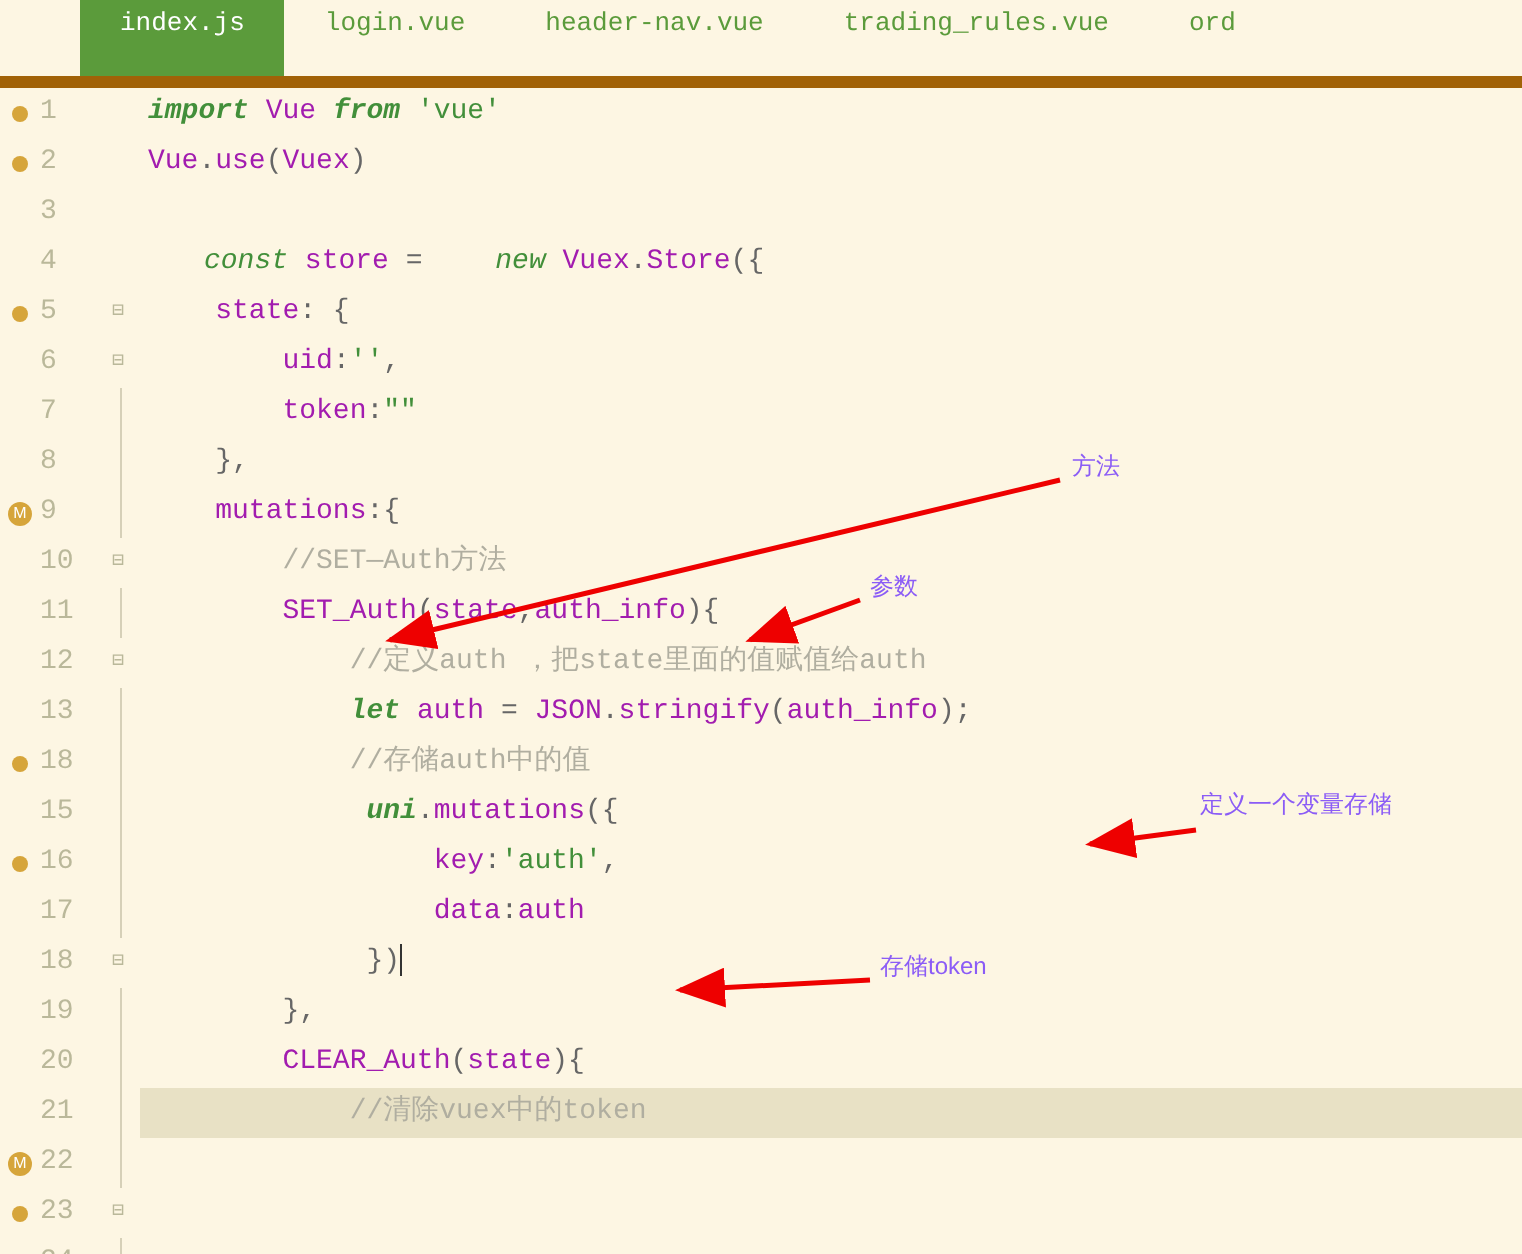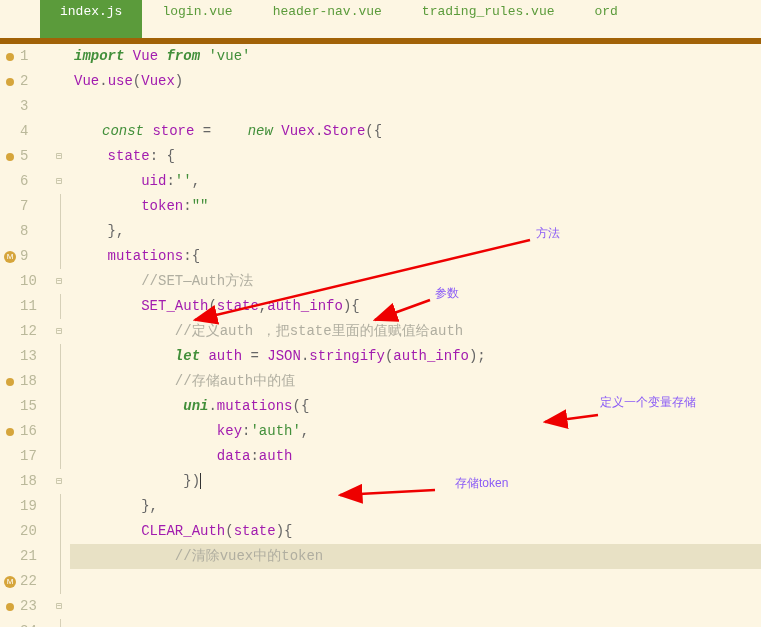--- a/index.html
+++ b/index.html
@@ -331,13 +331,13 @@
   <line x1="430" y1="300" x2="375" y2="320" stroke="#e00" stroke-width="2.5" marker-end="url(#arrowhead)"></line>
 
   <line x1="598" y1="415" x2="545" y2="422" stroke="#e00" stroke-width="2.5" marker-end="url(#arrowhead)"></line>
 
   <line x1="435" y1="490" x2="340" y2="495" stroke="#e00" stroke-width="2.5" marker-end="url(#arrowhead)"></line>
 </svg>
 
 <div class="anno" style="left:536px;top:225px;">方法</div>
 <div class="anno" style="left:435px;top:285px;">参数</div>
 <div class="anno" style="left:600px;top:395px;max-width:120px;line-height:1.3">定义一个变量存储</div>
-<div class="anno" style="left:455px;top:475px;">存储token</div>
+<div class="anno" style="left:440px;top:475px;">存储token</div>
 
 </body></html>

